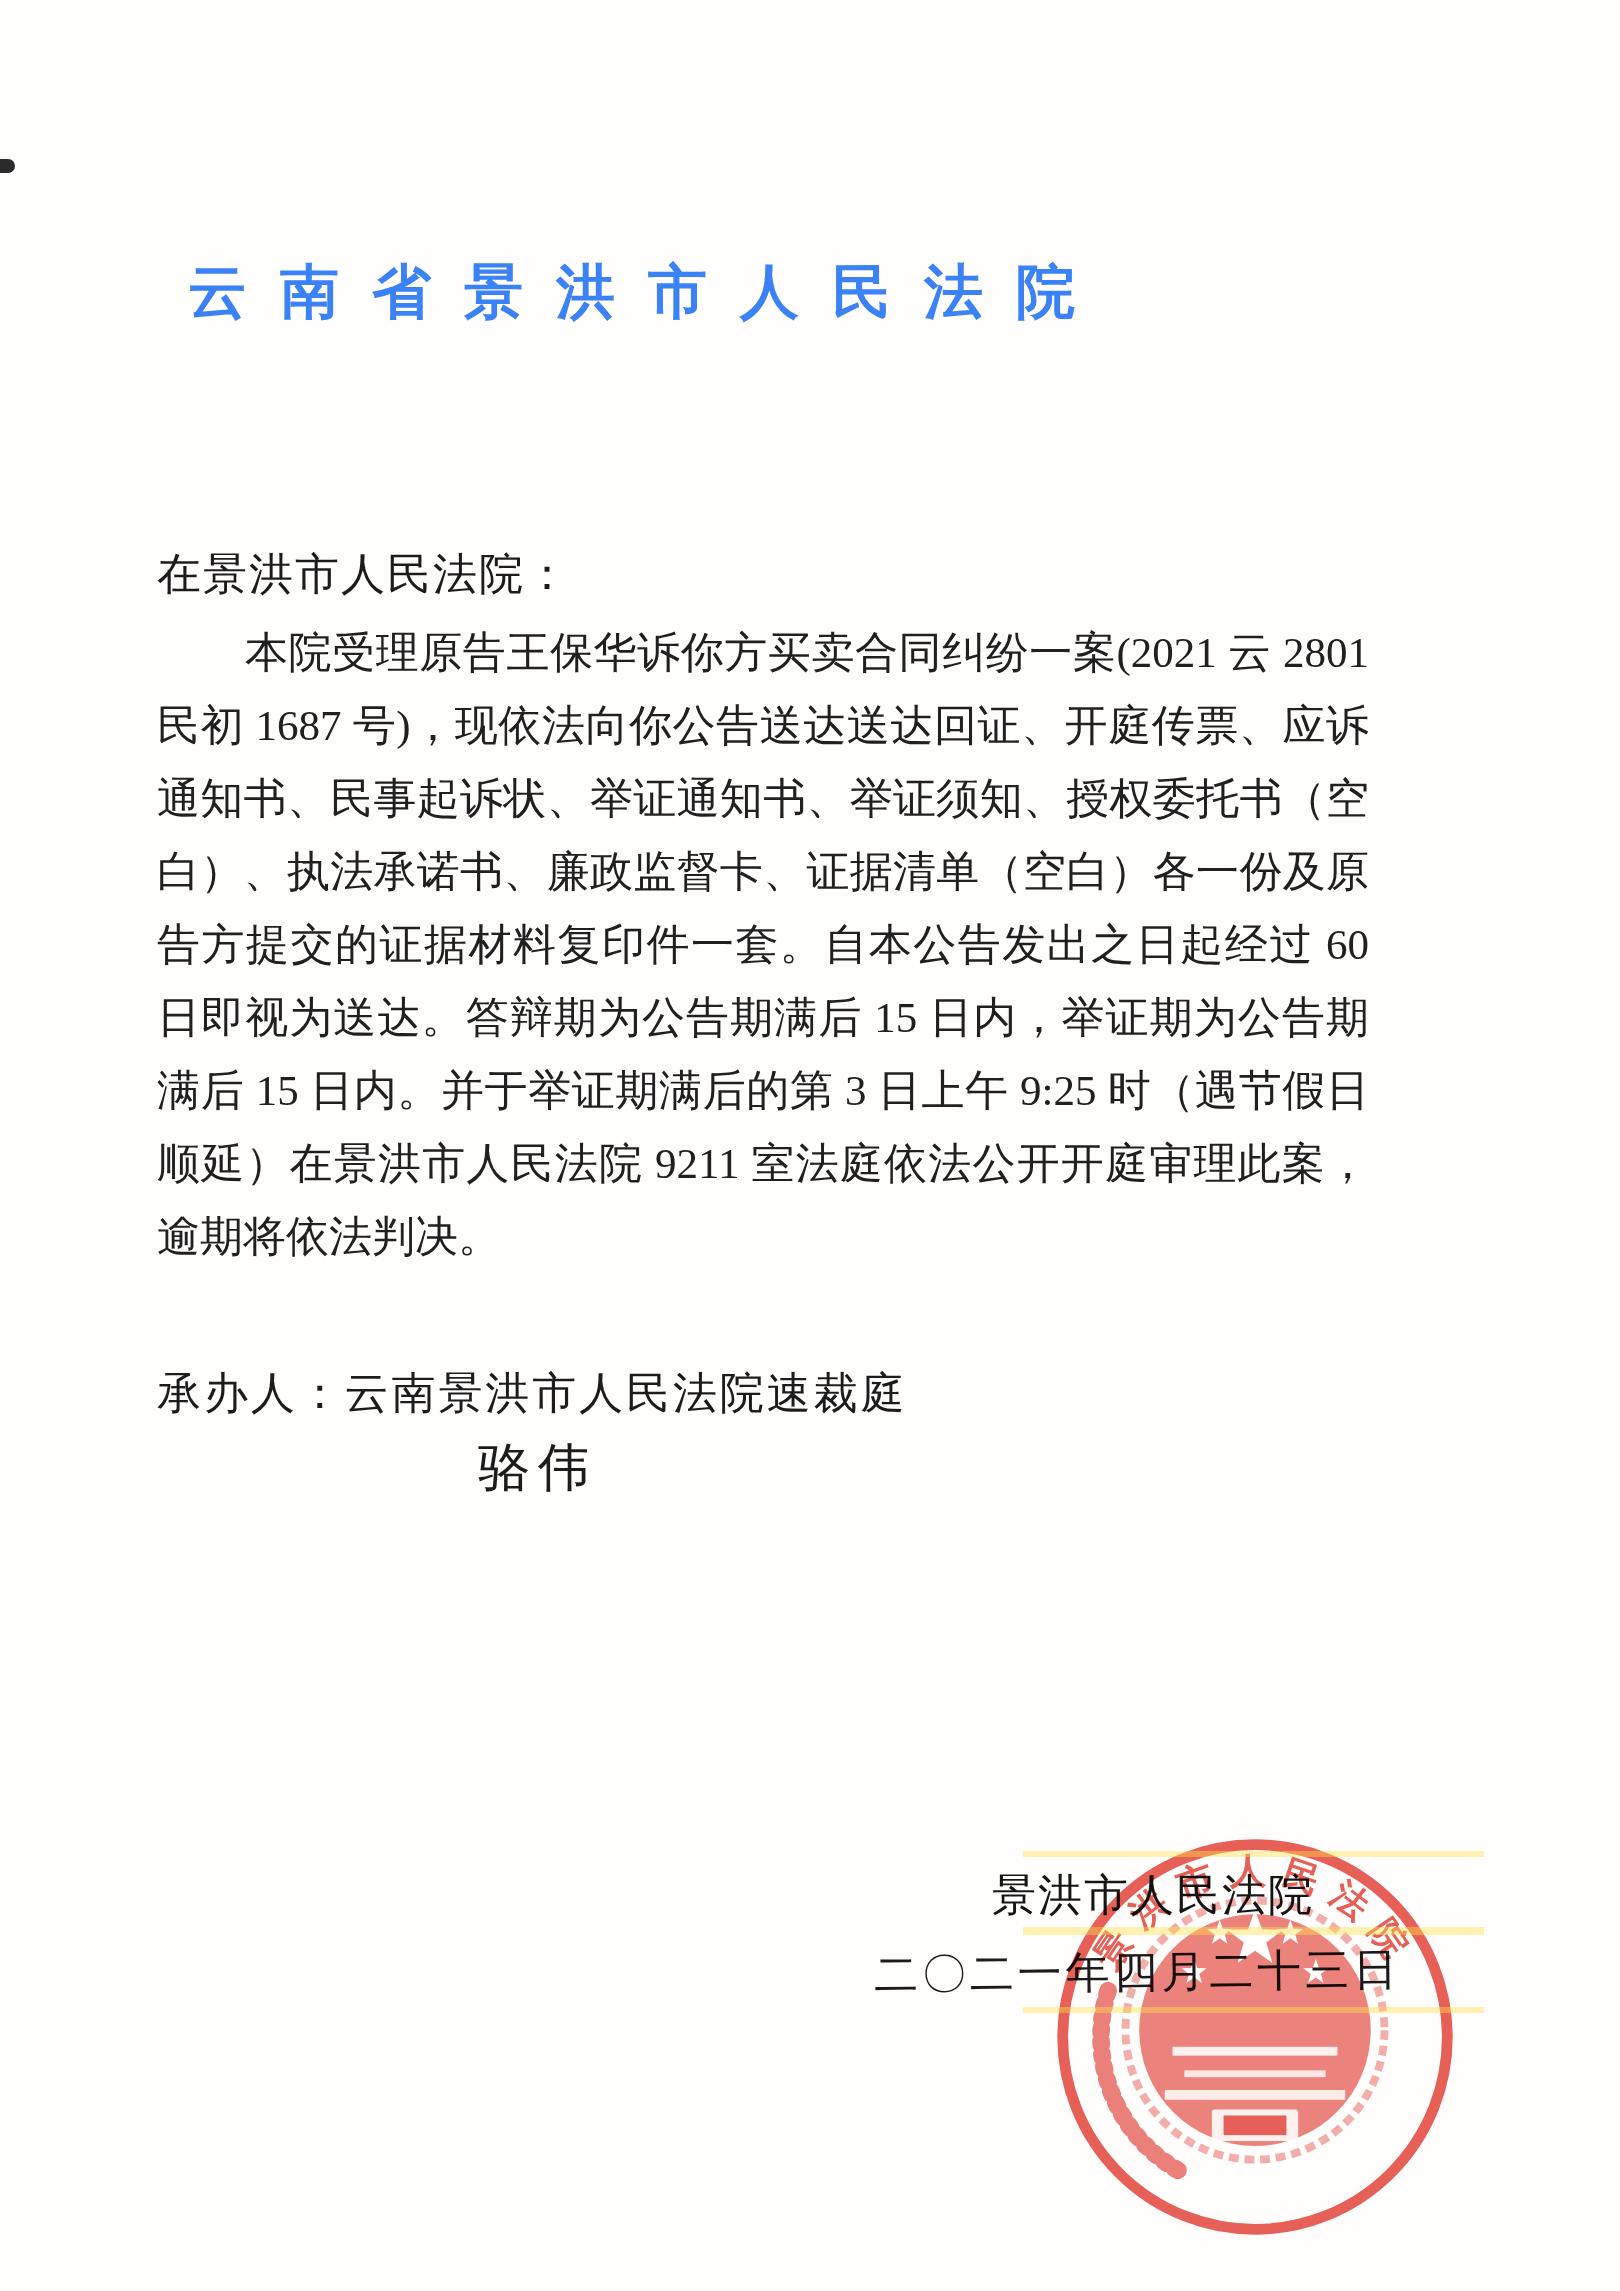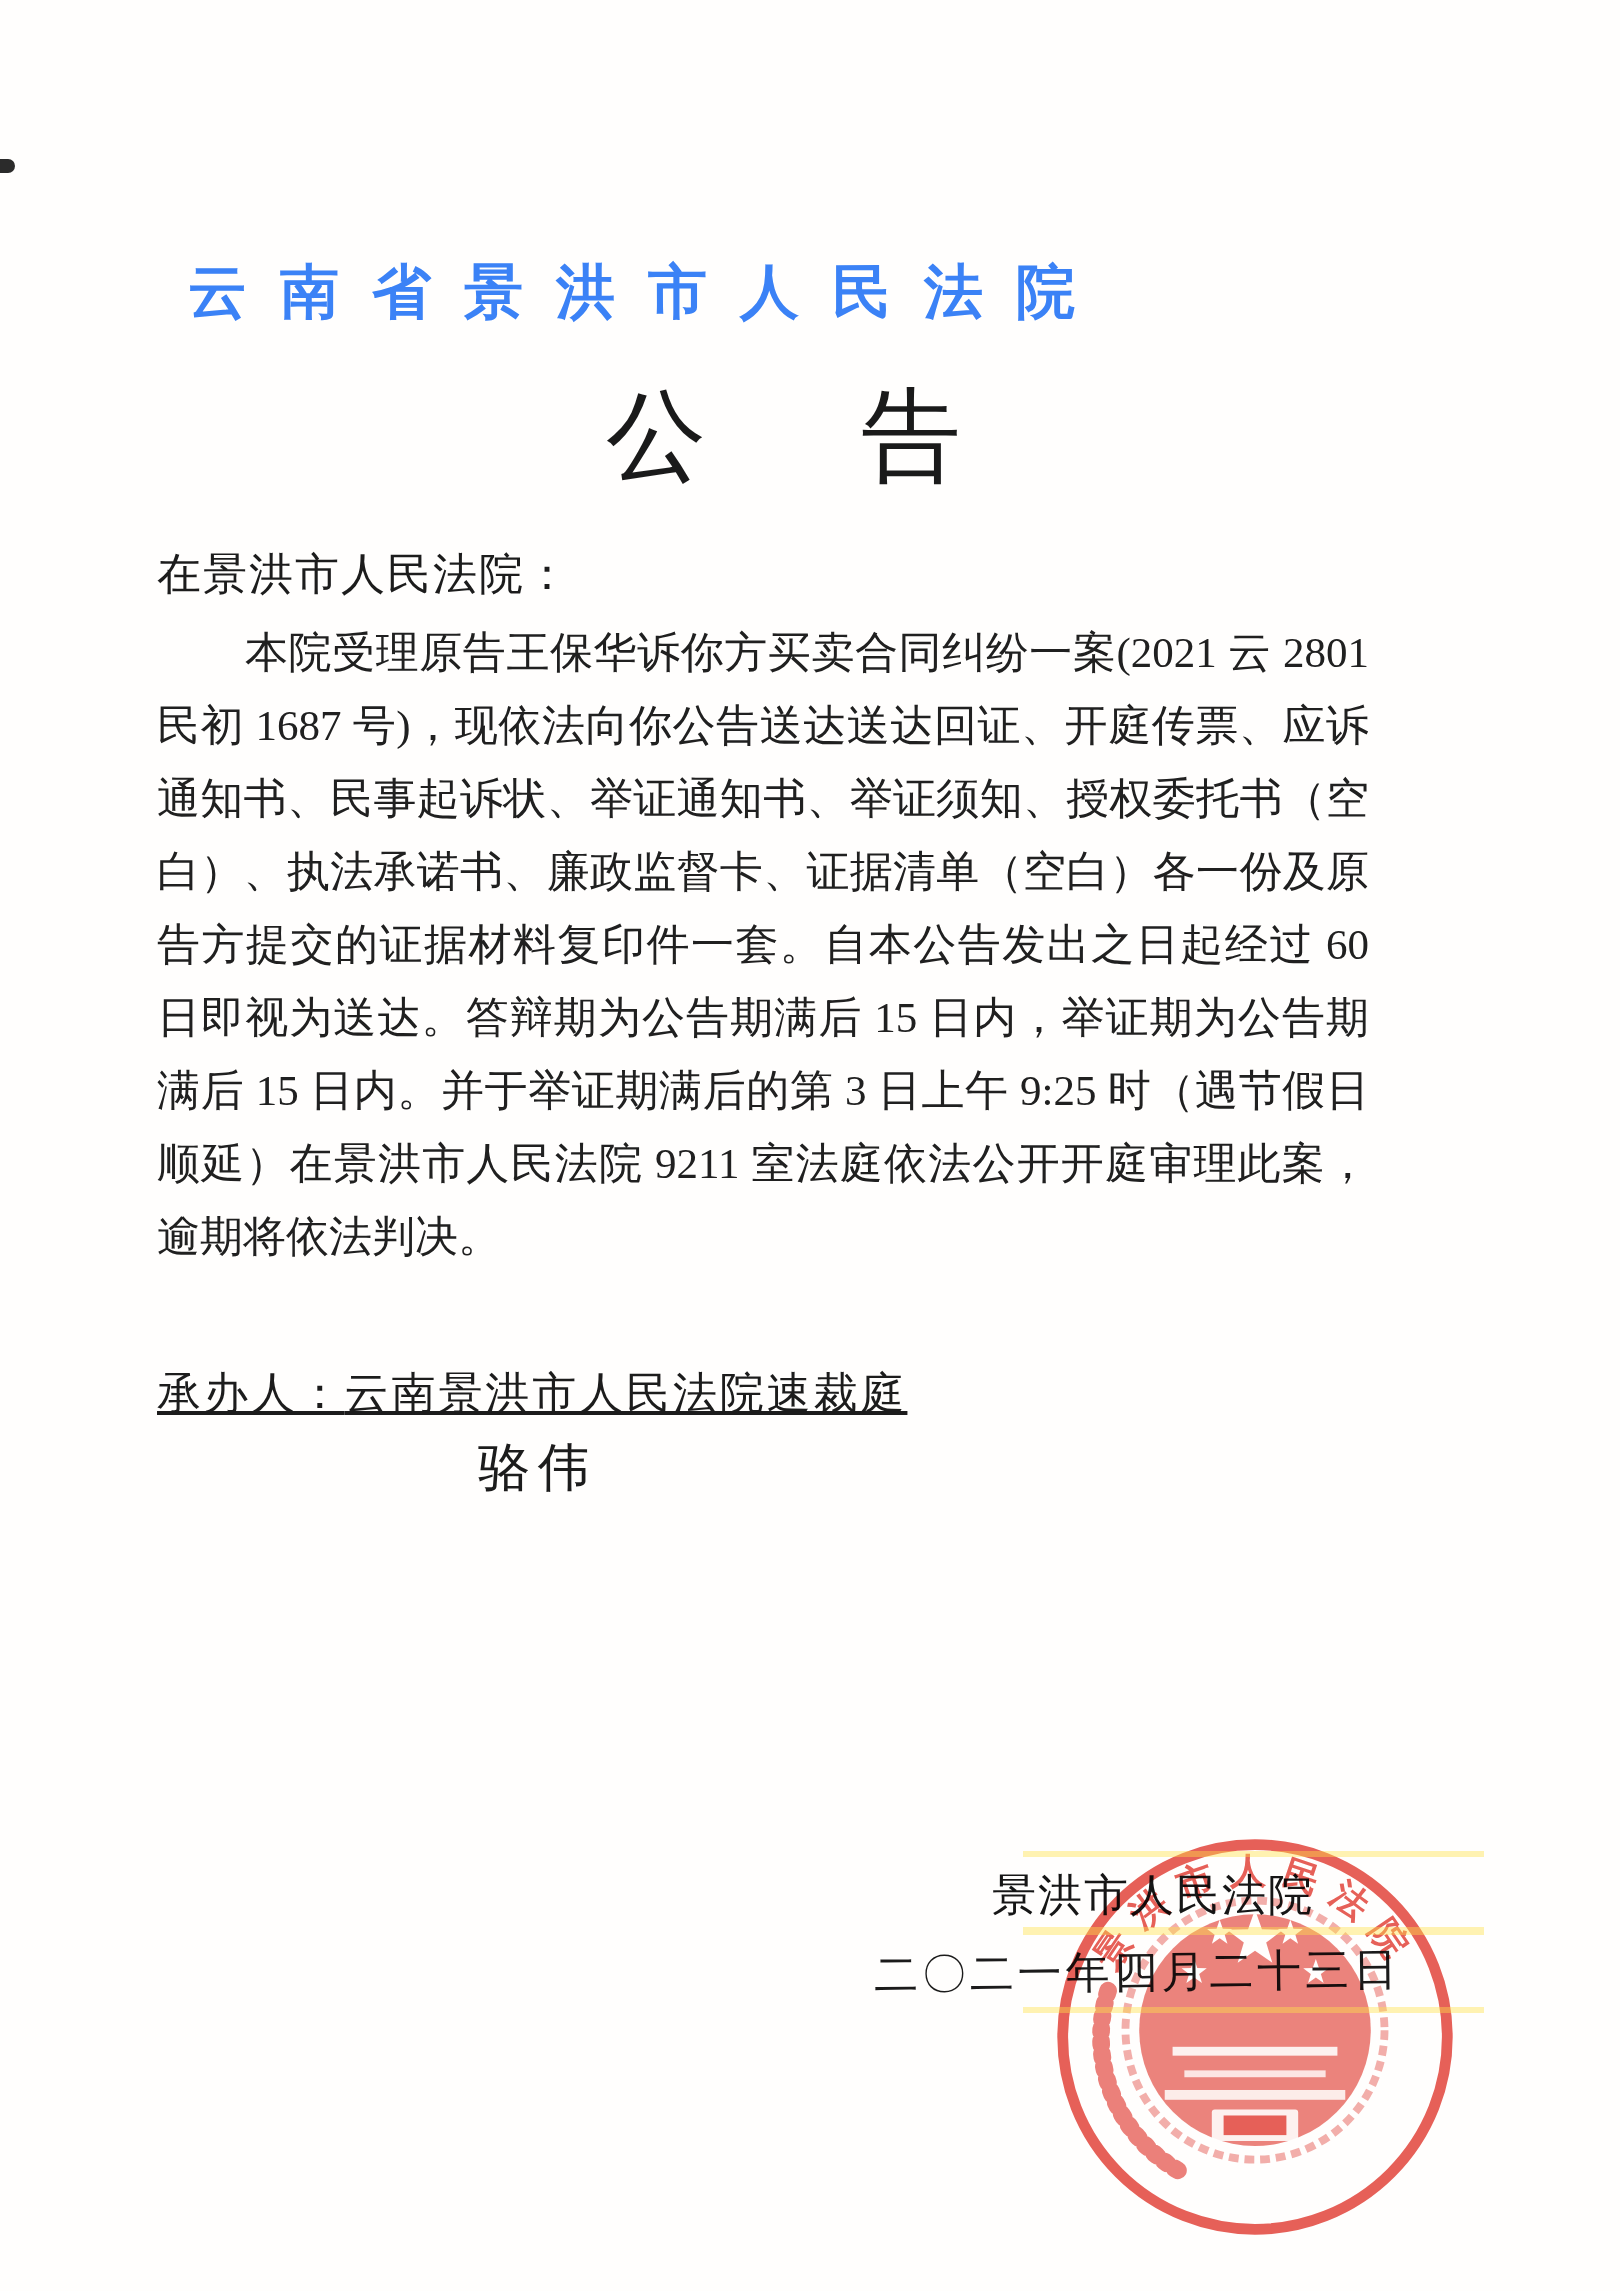--- a/index.html
+++ b/index.html
@@ -30,21 +30,21 @@
     font-size:44px; letter-spacing:2px;
   }
   .body-text {
     position:absolute; top:616px; left:157px; width:1212px;
     font-size:43px; line-height:73px;
     text-align:justify; text-justify:inter-ideograph;
     text-indent:88px; margin:0; color:#202020;
   }
   .undertaker {
     position:absolute; top:1364px; left:157px;
-    font-size:44px; letter-spacing:2.9px;text-decoration:underline;
+    font-size:44px; letter-spacing:2.9px;
   }
   .undertaker-name {
     position:absolute; top:1433px; left:478px;
     font-size:52px; letter-spacing:7.8px;
   }
 
   .sign-court {
     position:absolute; left:992px; top:1866px;
     font-size:44px; letter-spacing:2px; z-index:1; color:#161616;
   }
@@ -78,21 +78,20 @@
 </style>
 </head>
 <body>
 
 <div class="page">
 
   <div class="scan-mark"></div>
 
   <h1 class="court-title">云南省景洪市人民法院</h1>
 
-  <h2 class="notice-title">公告</h2>
 
   <div class="addressee">在景洪市人民法院：</div>
 
   <p class="body-text">本院受理原告王保华诉你方买卖合同纠纷一案(2021 云 2801 民初 1687 号)，现依法向你公告送达送达回证、开庭传票、应诉通知书、民事起诉状、举证通知书、举证须知、授权委托书（空白）、执法承诺书、廉政监督卡、证据清单（空白）各一份及原告方提交的证据材料复印件一套。自本公告发出之日起经过 60 日即视为送达。答辩期为公告期满后 15 日内，举证期为公告期满后 15 日内。并于举证期满后的第 3 日上午 9:25 时（遇节假日顺延）在景洪市人民法院 9211 室法庭依法公开开庭审理此案，逾期将依法判决。</p>
 
   <div class="undertaker">
     <span>承办人：</span><span>云南景洪市人民法院速裁庭</span>
   </div>
 
   <div class="undertaker-name">骆伟</div>

